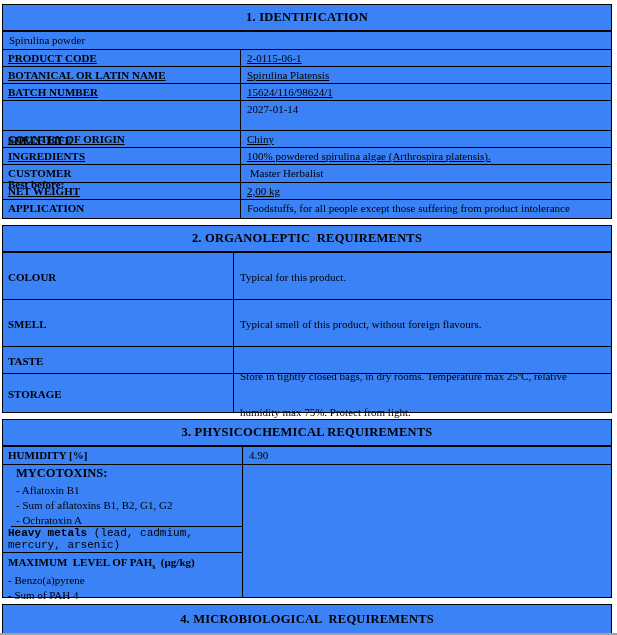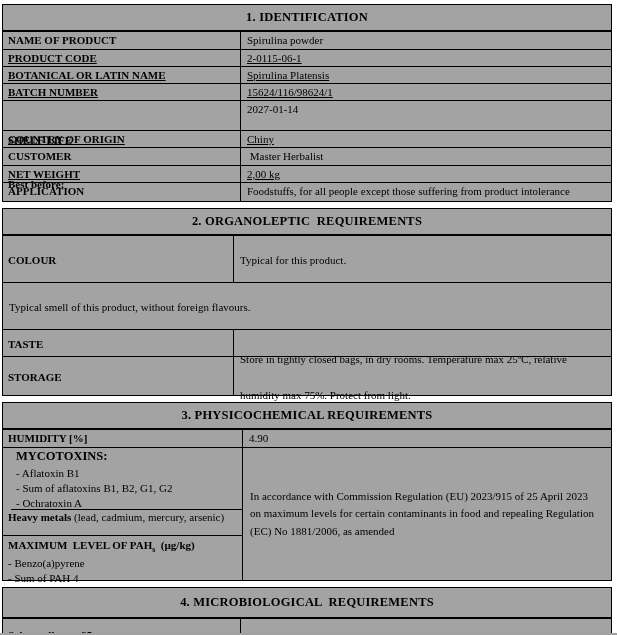--- a/index.html
+++ b/index.html
@@ -10,21 +10,21 @@
     color:#000;
     position:relative;
     overflow:hidden;
   }
   .doc{padding:4px 5px 0 2px;}
   .sec{
     width:610px;
     box-sizing:border-box;
     border:1.5px solid #000;
     margin-bottom:6px;
-    background:#a3a3a3;
+    background:#3b82f6;
   }
   .hdr{
     display:flex;align-items:center;justify-content:center;
     font-weight:bold;font-size:12.5px;
     border-bottom:2px solid #000;
     white-space:pre-wrap;
     letter-spacing:0.2px;
   }
   .s1 .hdr{height:25px;}
   .s2 .hdr,.s3 .hdr{height:25px;}
@@ -61,21 +61,21 @@
   
   .s3 .r-hum{height:18px;}
   .left3{
     width:240px;box-sizing:border-box;
     border-right:1px solid #000;
     display:flex;flex-direction:column;
   }
   .blk{border-bottom:1px solid #000;box-sizing:border-box;padding:1px 4px 2px 5px;}
   .blk:last-child{border-bottom:none;}
   .blk-myco{height:62px;margin-left:8px;}
-  .blk-heavy{height:26px;display:flex;align-items:flex-start;}
+  .blk-heavy{height:26px;display:flex;align-items:center;font-family:Liberation Mono, monospace;}
   .blk-pahs{height:44px;}
   .myco-heading{font-weight:bold;font-size:12.5px;}
   .myco-item,.pah-item{font-size:11px;margin-top:3px;}
   .heavy-line{font-size:11px;}
   .heavy-line .b{font-weight:bold;}
   .pah-heading{font-weight:bold;font-size:11px;white-space:pre-wrap;margin-top:2px;}
   .pah-heading sub{font-size:8px;}
   .reg{
     flex:1;display:flex;align-items:center;
     font-size:11px;padding:0 12px 0 7px;
@@ -92,21 +92,20 @@
   }
 </style>
 </head>
 <body>
 
 <div class="doc">
 
   <div class="sec s1">
     <div class="hdr">1. IDENTIFICATION</div>
     <div class="row r-18">
-      <div class="lbl">NAME OF PRODUCT</div>
       <div class="val">Spirulina powder</div>
     </div>
     <div class="row r-17">
       <div class="lbl">PRODUCT CODE</div>
       <div class="val">2-0115-06-1</div>
     </div>
     <div class="row r-17">
       <div class="lbl">BOTANICAL OR LATIN NAME</div>
       <div class="val">Spirulina Platensis</div>
     </div>
@@ -118,20 +117,24 @@
       <div class="lbl lbl2">
         <div>SHELF LIFE</div>
         <div>Best before:</div>
       </div>
       <div class="val">2027-01-14</div>
     </div>
     <div class="row r-17">
       <div class="lbl">COUNTRY OF ORIGIN</div>
       <div class="val">Chiny</div>
     </div>
+    <div class="row r-17">
+      <div class="lbl">INGREDIENTS</div>
+      <div class="val">100% powdered spirulina algae (Arthrospira platensis).</div>
+    </div>
     <div class="row r-18">
       <div class="lbl">CUSTOMER</div>
       <div class="val"> Master Herbalist</div>
     </div>
     <div class="row r-17">
       <div class="lbl">NET WEIGHT</div>
       <div class="val">2,00 kg</div>
     </div>
     <div class="row r-18">
       <div class="lbl">APPLICATION</div>
@@ -139,20 +142,21 @@
     </div>
   </div>
 
   <div class="sec s2">
     <div class="hdr">2. ORGANOLEPTIC  REQUIREMENTS</div>
     <div class="row r-29">
       <div class="lbl">COLOUR</div>
       <div class="val">Typical for this product.</div>
     </div>
     <div class="row r-29">
+      <div class="lbl">SMELL</div>
       <div class="val">Typical smell of this product, without foreign flavours.</div>
     </div>
     <div class="row r-27">
       <div class="lbl">TASTE</div>
     </div>
     <div class="row r-38">
       <div class="lbl">STORAGE</div>
       <div class="val">
         <div>Store in tightly closed bags, in dry rooms. Temperature max 25ºC, relative</div>
         <div>humidity max 75%. Protect from light.</div>
@@ -176,23 +180,20 @@
         </div>
         <div class="blk blk-heavy">
           <div class="heavy-line"><span class="b">Heavy metals</span><span> (lead, cadmium, mercury, arsenic)</span></div>
         </div>
         <div class="blk blk-pahs">
           <div class="pah-heading"><span>MAXIMUM  LEVEL OF PAH</span><sub>s</sub><span>  (µg/kg)</span></div>
           <div class="pah-item">- Benzo(a)pyrene</div>
           <div class="pah-item">- Sum of PAH 4</div>
         </div>
       </div>
-      <div class="reg">
-        <div>In accordance with Commission Regulation (EU) 2023/915 of 25 April 2023 on maximum levels for certain contaminants in food and repealing Regulation (EC) No 1881/2006, as amended</div>
-      </div>
     </div>
   </div>
 
   <div class="sec s4">
     <div class="hdr">4. MICROBIOLOGICAL  REQUIREMENTS</div>
     <div class="row r-30">
       <div class="lbl">Salmonella per 25g</div>
       <div class="val">Absent</div>
     </div>
   </div>

